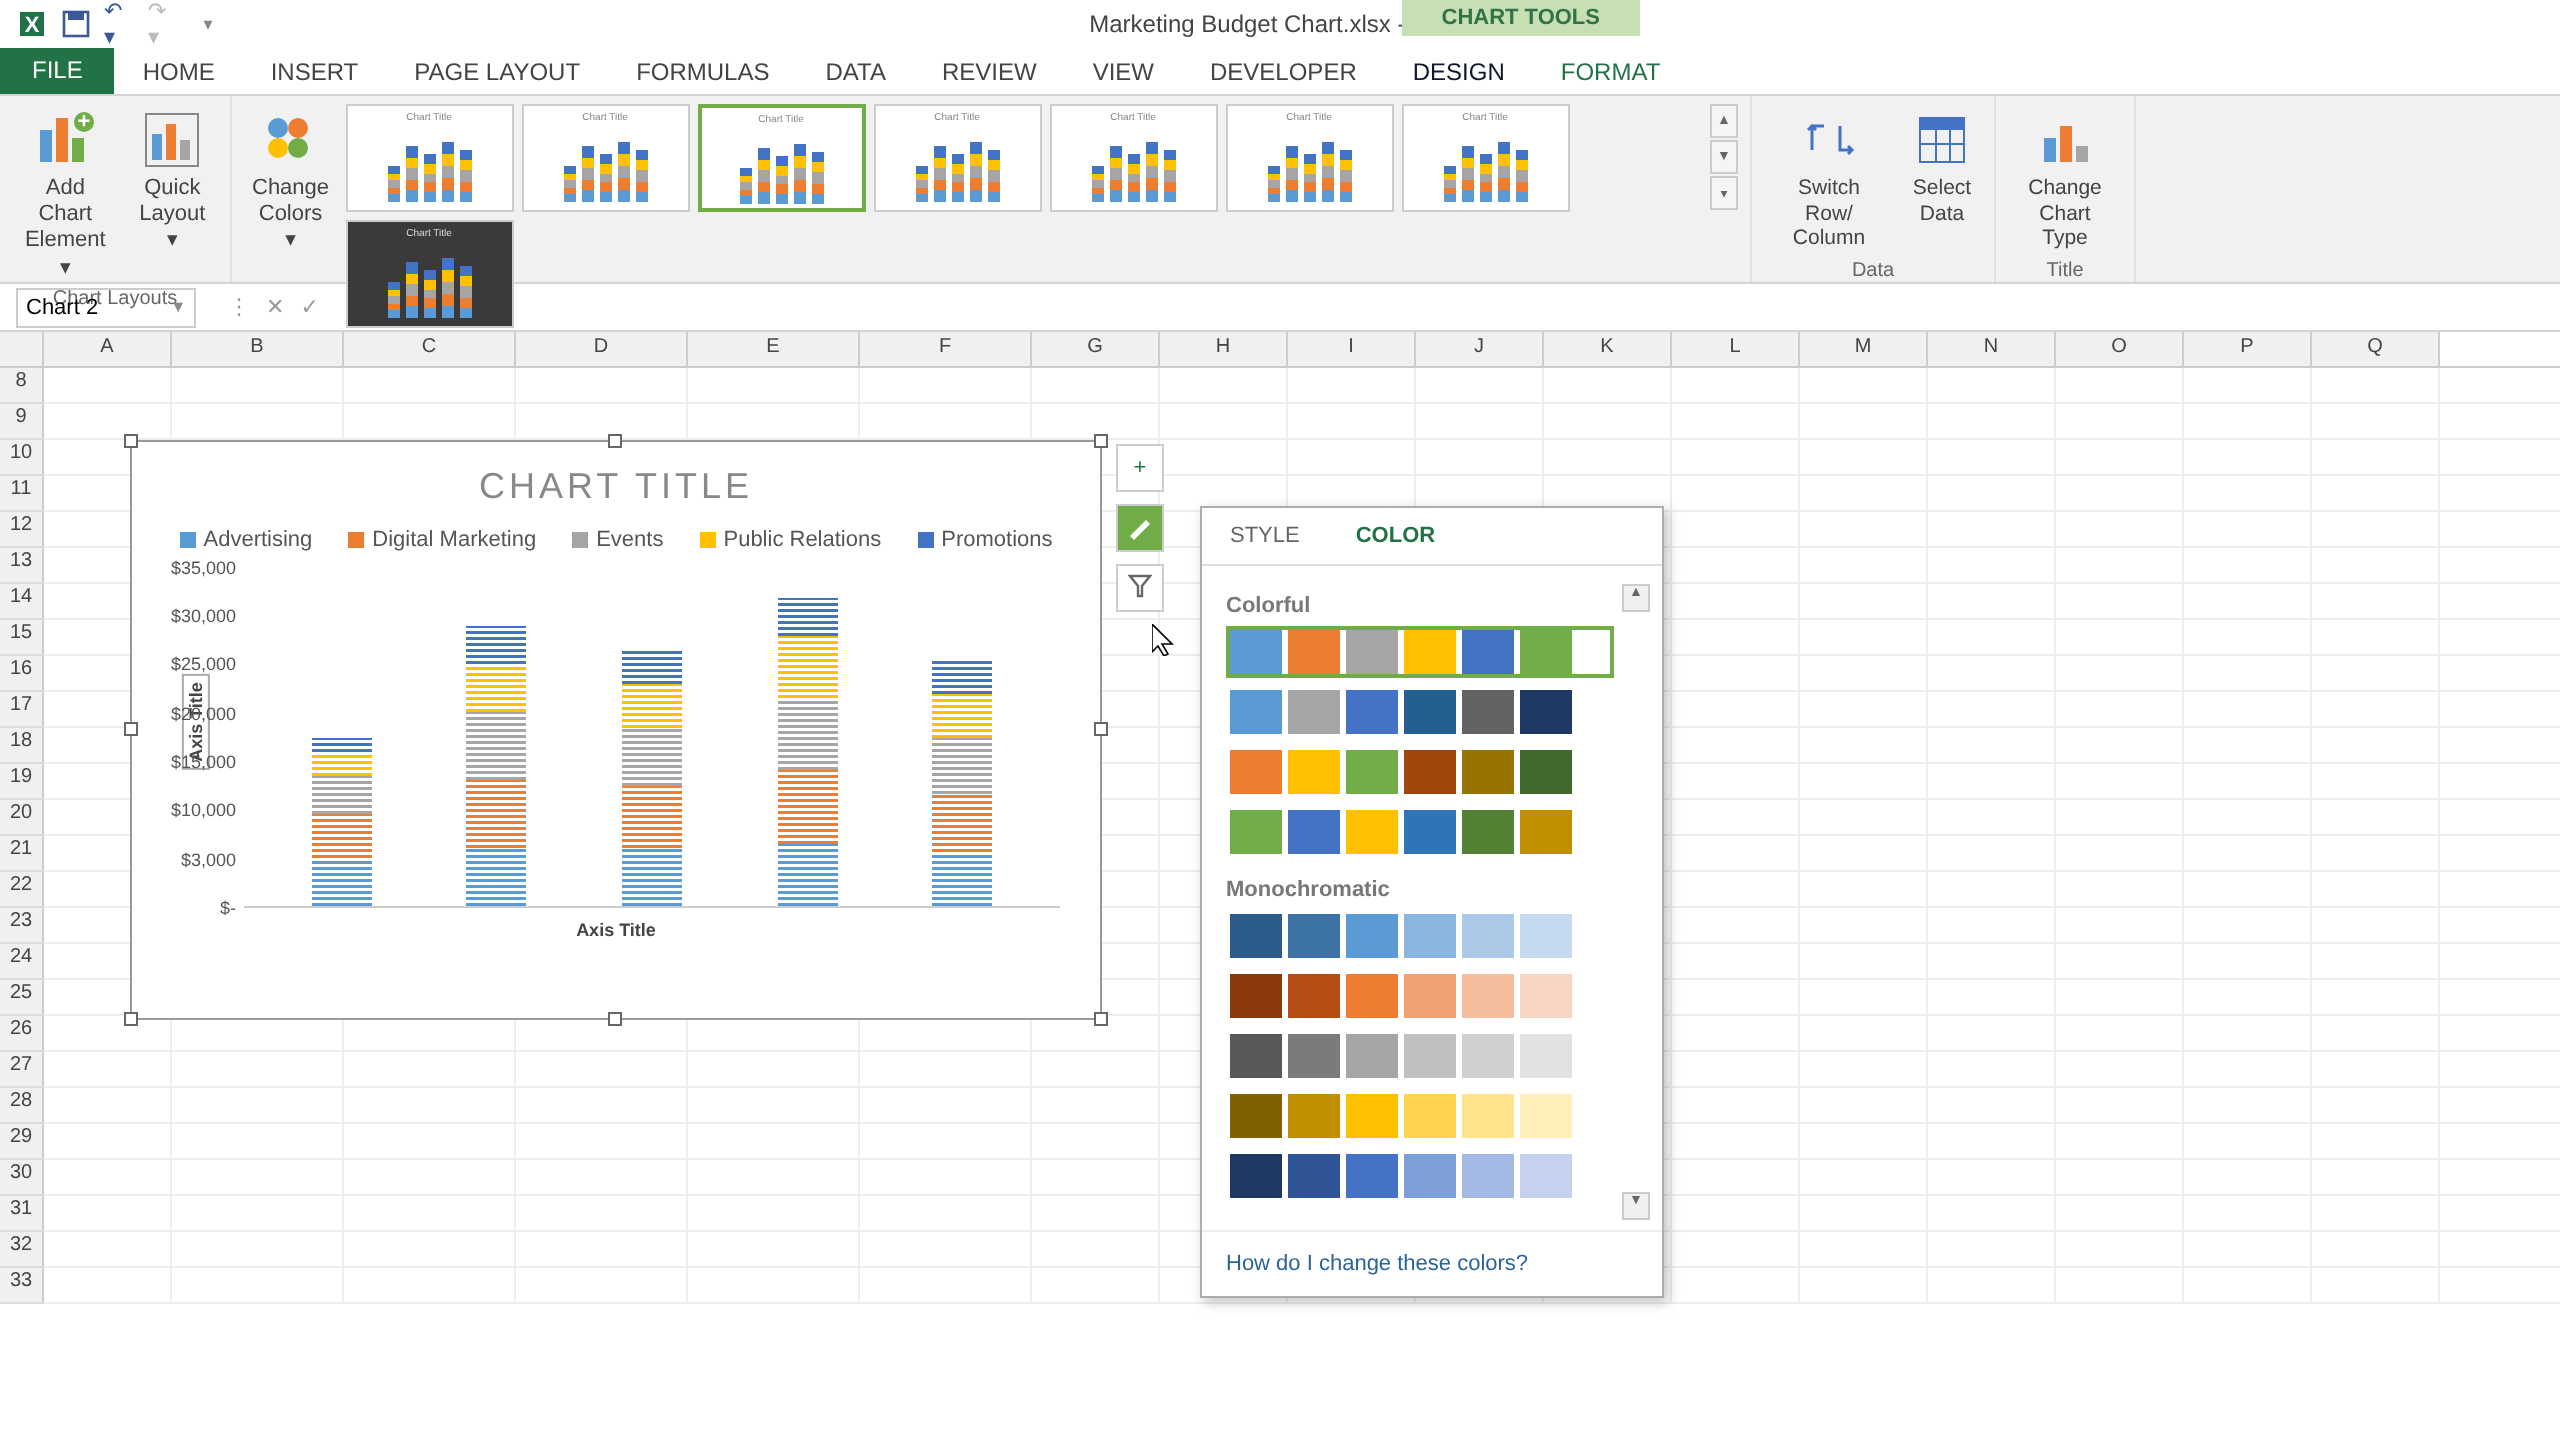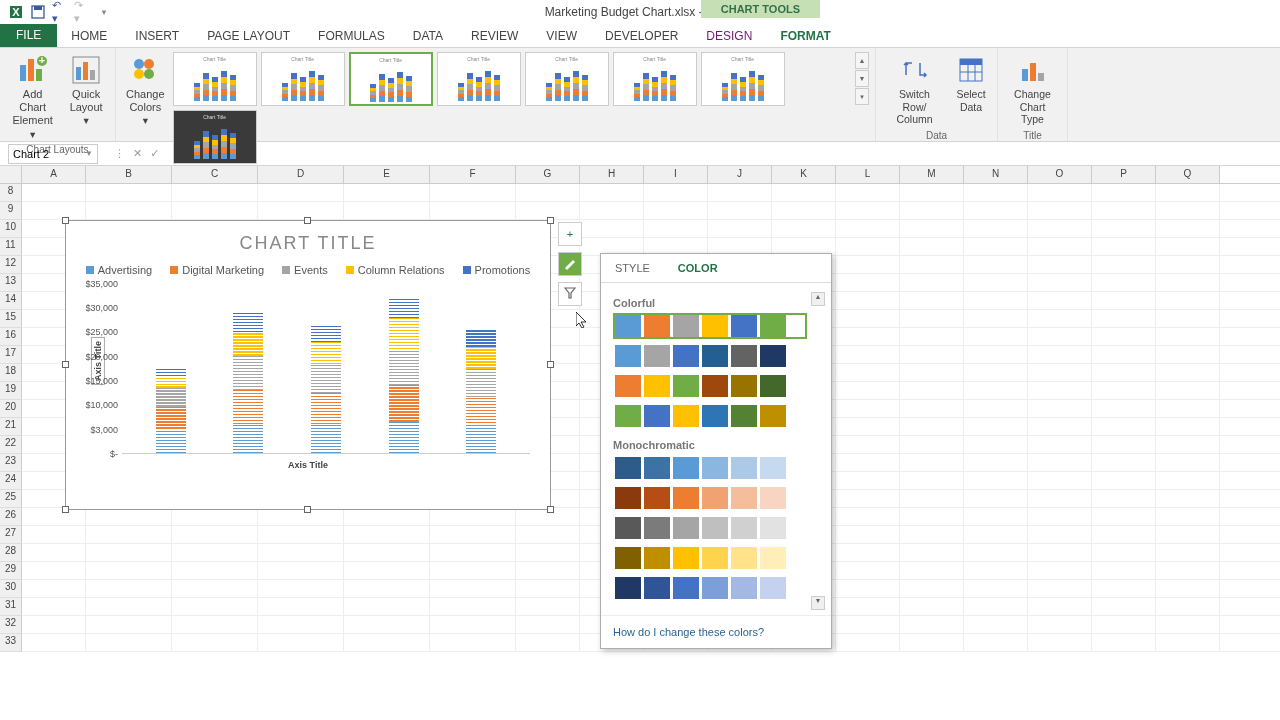--- a/index.html
+++ b/index.html
@@ -134,22 +134,22 @@
   <div class="file-tab">FILE</div>
   <div id="ribbon-tabs-host" style="display: flex;">
       <div class="ribbon-tab">HOME</div>
       <div class="ribbon-tab">INSERT</div>
       <div class="ribbon-tab">PAGE LAYOUT</div>
       <div class="ribbon-tab">FORMULAS</div>
       <div class="ribbon-tab">DATA</div>
       <div class="ribbon-tab">REVIEW</div>
       <div class="ribbon-tab">VIEW</div>
       <div class="ribbon-tab">DEVELOPER</div>
-      <div class="ribbon-tab active" style="color: #701a75;">DESIGN</div>
-      <div class="ribbon-tab" style="color: rgb(33, 115, 70); font-weight: bold;">FORMAT</div>
+      <div class="ribbon-tab active" style="color: #0f172a;">DESIGN</div>
+      <div class="ribbon-tab" style="color: rgb(33, 115, 70);">FORMAT</div>
     </div>
 </div>
 
 <div class="ribbon">
   <div class="ribbon-group" style="width:116px">
     <div class="ribbon-group-content">
       <div class="ribbon-btn">
         <div class="ribbon-btn-icon">
             <svg width="30" height="30">
               <rect x="2" y="10" width="6" height="16" fill="#5b9bd5"></rect>
@@ -1146,21 +1146,21 @@
       <div class="legend-item">
         <div class="legend-swatch" style="background: rgb(237, 125, 49);"></div>
         <span>Digital Marketing</span>
       </div>
       <div class="legend-item">
         <div class="legend-swatch" style="background: rgb(165, 165, 165);"></div>
         <span>Events</span>
       </div>
       <div class="legend-item">
         <div class="legend-swatch" style="background: rgb(255, 192, 0);"></div>
-        <span>Column Relations</span>
+        <span>Public Relations</span>
       </div>
       <div class="legend-item">
         <div class="legend-swatch" style="background: rgb(68, 114, 196);"></div>
         <span>Promotions</span>
       </div>
     </div>
   <div class="chart-plot">
     <div class="y-axis-title" style="border:1px solid #aaa;padding:1px 3px;background:#fff">Axis Title</div>
     <div id="y-ticks-host">
         <div class="y-tick" style="top: -3%;">$35,000</div>

